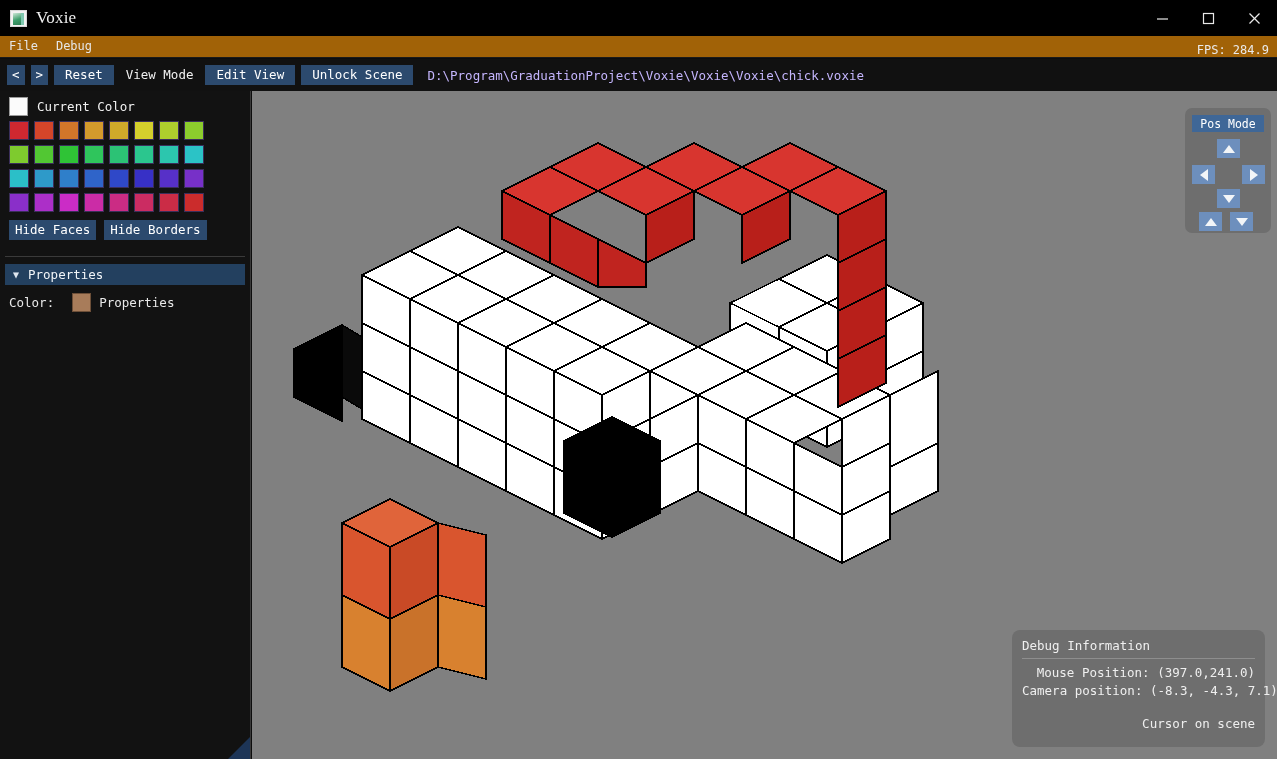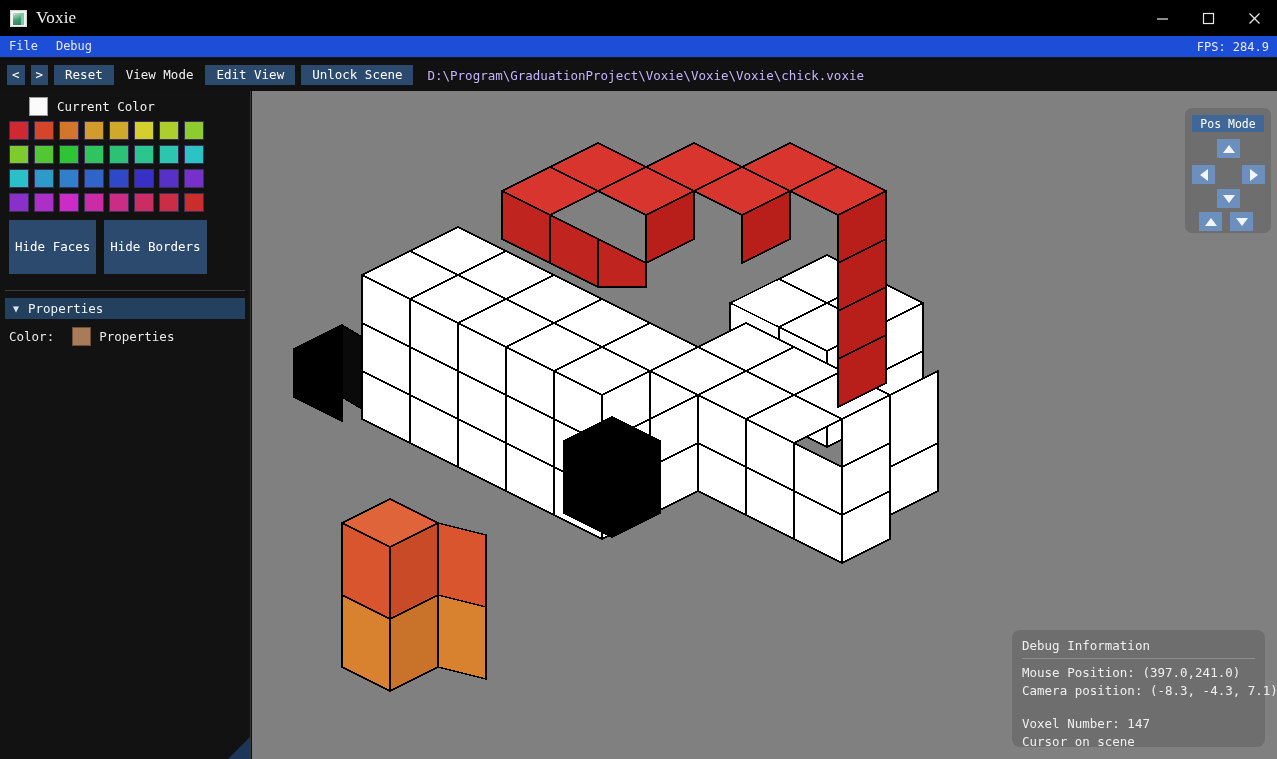--- a/index.html
+++ b/index.html
@@ -36,21 +36,21 @@
   .win-ctrls { margin-left: auto; display: flex; height: 36px; }
   .win-btn {
     width: 46px; height: 36px; display: flex; align-items: center; justify-content: center;
     color: #e8e8e8;
   }
   .win-btn svg { display: block; }
 
   
   .menubar {
     position: absolute; left: 0; top: 36px; width: 1277px; height: 22px;
-    background: #1d4ed8; display: flex; align-items: center;
+    background: #a16207; display: flex; align-items: flex-end;
     border-bottom: 1px solid #1a1a1a;
   }
   .menu-item {
     color: #e6e6e6; font-size: 12px; padding: 0 9px; line-height: 21px; height: 21px;
   }
   .fps {
     margin-left: auto; margin-right: 8px; color: #eaeaea; font-size: 12px;
   }
 
   
@@ -70,32 +70,32 @@
   }
   .tb-path {
     color: #c4b5fd; font-size: 12.5px; margin-left: 8px; white-space: pre;
   }
 
   
   .sidebar {
     position: absolute; left: 0; top: 91px; width: 251px; height: 668px;
     background: #121212; border-right: 1px solid #3a3a3a;
   }
-  .cur-color-row { display: flex; align-items: center; padding: 6px 0 4px 9px; margin-left: 20px; }
+  .cur-color-row { display: flex; align-items: center; padding: 6px 0 4px 9px; }
   .cur-color-sw { width: 19px; height: 19px; background: #fbfbfb; border: 1px solid #9a9a9a; flex: none; }
   .cur-color-lbl { color: #f0f0f0; font-size: 12.5px; margin-left: 9px; white-space: pre; }
 
   .palette { padding: 1px 0 0 9px; }
   .pal-row { display: flex; gap: 5px; margin-bottom: 5px; }
   .pal-sw { width: 20px; height: 19px; border: 1px solid #3b2f5a; flex: none; }
 
   .side-btn-row { display: flex; gap: 8px; padding: 3px 0 0 9px; }
   .side-btn {
     background: #2c4a6e; color: #ffffff; font-size: 12.5px;
-    padding: 20px 6px; line-height: 14px; white-space: pre; border: none;
+    padding: 3px 6px; line-height: 14px; white-space: pre; border: none;
   }
 
   .divider {
     margin: 16px 5px 0 5px; height: 1px; background: #3a3a3a;
   }
 
   .prop-header {
     margin: 7px 5px 0 5px; height: 21px; background: #23405f;
     display: flex; align-items: center; padding-left: 8px;
   }
@@ -153,21 +153,21 @@
 
   
   .debug {
     position: absolute; right: 12px; bottom: 12px; width: 253px; height: 117px;
     background: #6e6e6e; border-radius: 8px; padding: 8px 10px 0 10px;
   }
   .debug-title {
     color: #efefef; font-size: 12.5px; white-space: pre; padding-bottom: 5px;
   }
   .debug-sep { height: 1px; background: #8e8e8e; margin-bottom: 5px; }
-  .debug-line { color: #efefef; font-size: 12.5px; white-space: pre; line-height: 17.5px; }
+  .debug-line { color: #efefef; font-size: 12.5px; white-space: pre; line-height: 17.5px; text-align: right; }
   .debug-gap { height: 16px; }
 
   
   .model { position: absolute; left: 0; top: 0; }
 </style>
 </head>
 <body>
 
 <div id="app">
 
@@ -447,18 +447,17 @@
           <span></span>
         </div>
     </div>
 
     <div class="debug">
       <div class="debug-title">Debug Information</div>
       <div class="debug-sep"></div>
       <div class="debug-line">Mouse Position: (397.0,241.0)</div>
       <div class="debug-line">Camera position: (-8.3, -4.3, 7.1)</div>
       <div class="debug-gap"></div>
-      <div class="debug-line">Voxel Number: 147</div>
       <div class="debug-line">Cursor on scene</div>
     </div>
 
   </div>
 </div>
 
 </body></html>

